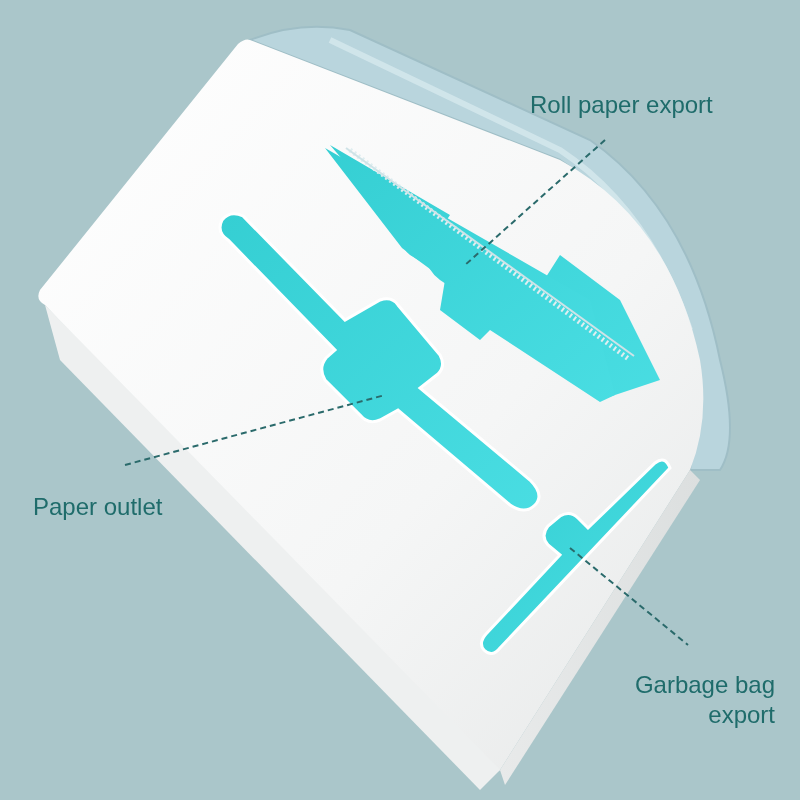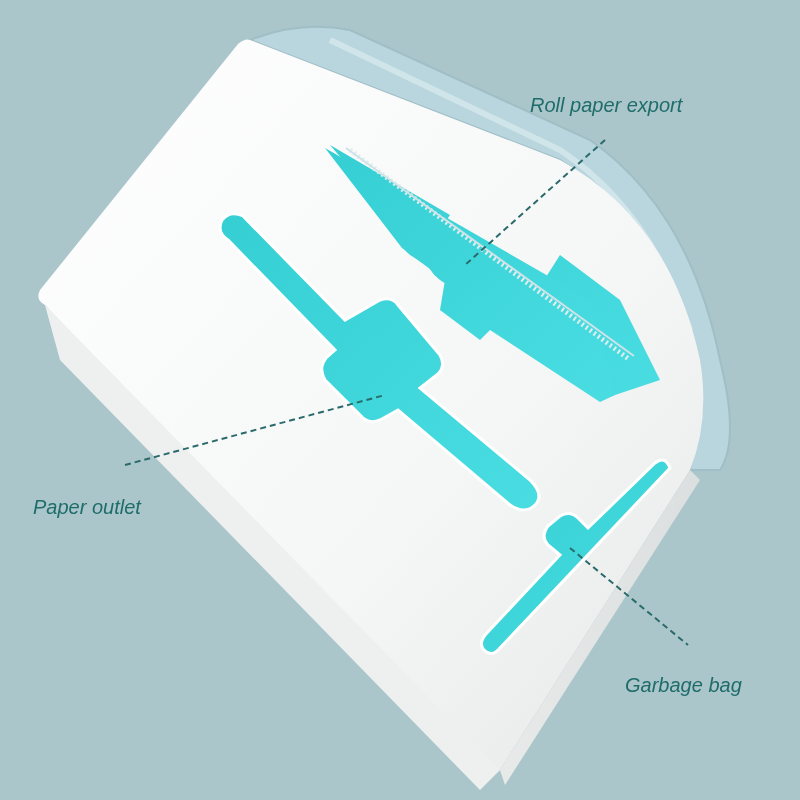--- a/index.html
+++ b/index.html
@@ -1,19 +1,19 @@
 <!DOCTYPE html>
 <html><head>
 <meta charset="utf-8">
 <style>
   html, body { margin:0; padding:0; }
   body { width:800px; height:800px; overflow:hidden; background:#aac6ca; position:relative; font-family:"Liberation Sans", sans-serif; }
   .scene { position:absolute; left:0; top:0; width:800px; height:800px; }
-  .label { position:absolute; color:#1f6c6b; font-size:20px; line-height:30px; white-space:nowrap;font-style:italic; }
-  .label.center { text-align:left; }
+  .label { position:absolute; color:#1f6c6b; font-size:24px; line-height:30px; white-space:nowrap; }
+  .label.center { text-align:right; }
 </style>
 </head>
 <body>
 
 <svg class="scene" viewBox="0 0 800 800" xmlns="http://www.w3.org/2000/svg">
   <defs>
     <linearGradient id="bodyGrad" x1="0" y1="0" x2="1" y2="1">
       <stop offset="0" stop-color="#ffffff"></stop>
       <stop offset="0.6" stop-color="#f5f6f6"></stop>
       <stop offset="1" stop-color="#e6e8e8"></stop>
@@ -48,13 +48,14 @@
 
   <line x1="605" y1="140" x2="465" y2="265" stroke="#2a6a6b" stroke-width="2" stroke-dasharray="6 4"></line>
   <line x1="125" y1="465" x2="385" y2="395" stroke="#2a6a6b" stroke-width="2" stroke-dasharray="6 4"></line>
   <line x1="570" y1="548" x2="688" y2="645" stroke="#2a6a6b" stroke-width="2" stroke-dasharray="6 4"></line>
 </svg>
 
 <div class="label" style="left:530px; top:90px;">Roll paper export</div>
 <div class="label" style="left:33px; top:492px;">Paper outlet</div>
 <div class="label center" style="left:625px; top:670px; width:150px;">
   <div>Garbage bag</div>
+  <div>export</div>
 </div>
 
 </body></html>

